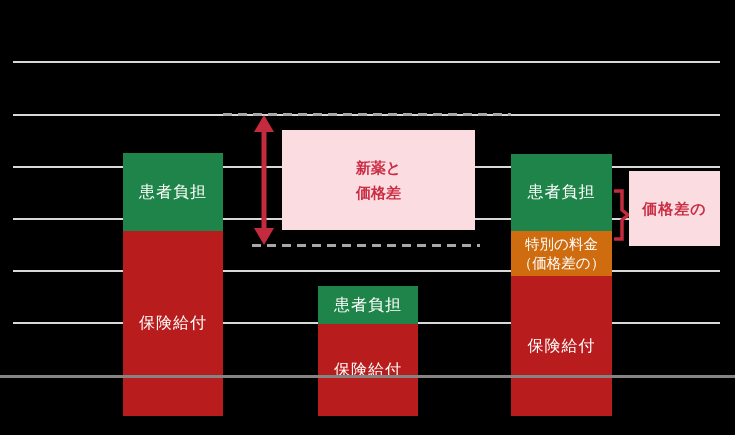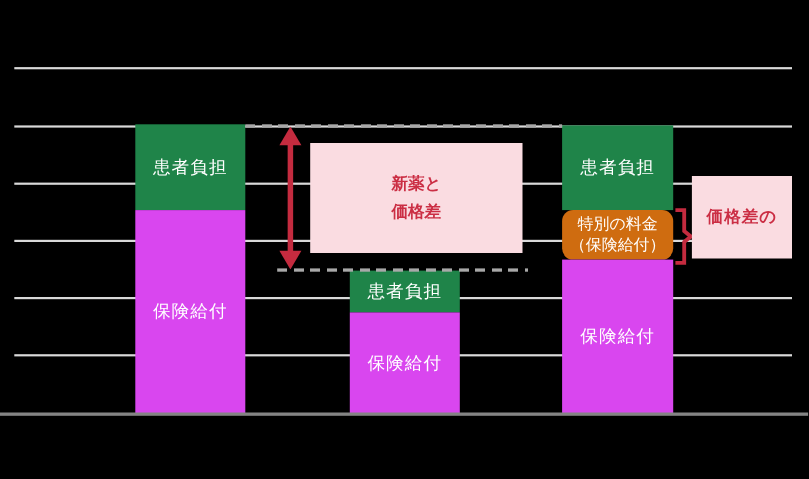--- a/index.html
+++ b/index.html
@@ -4,36 +4,36 @@
 <style>
   html,body{margin:0;padding:0;background:#000;}
   .stage{
     position:relative;width:735px;height:435px;background:#000000;
     overflow:hidden;font-family:"Liberation Sans",sans-serif;
   }
   .gridline{position:absolute;left:13px;width:707px;height:2px;background:#d9d9d9;}
   .axis-line{position:absolute;left:0;top:375px;width:735px;height:3px;background:#848484;z-index:3;}
   .bar-seg{
     position:absolute;display:flex;flex-direction:column;align-items:center;justify-content:center;
-    color:#ffffff;font-size:16px;text-align:center;z-index:2;letter-spacing:1px;
+    color:#ffffff;font-size:16px;text-align:center;z-index:2;letter-spacing:1px;margin-top:40px;
   }
   .seg-green{background:#1f8449;}
-  .seg-blue{background:#d946ef;}
-  .seg-orange{background:#cf6c10;font-size:14.5px;line-height:19px;letter-spacing:0;border-radius:10px;}
+  .seg-blue{background:#b91c1c;}
+  .seg-orange{background:#cf6c10;font-size:14.5px;line-height:19px;letter-spacing:0;}
   .dash-line{
     position:absolute;height:3px;z-index:4;
     background:repeating-linear-gradient(90deg,#a8a8a8 0 9px,rgba(0,0,0,0) 9px 15px);
   }
   .note-box{
     position:absolute;background:#fadce1;color:#cb2e44;font-weight:bold;
     display:flex;flex-direction:column;align-items:center;justify-content:center;
     text-align:center;z-index:5;
   }
   .note-large{left:282px;top:130px;width:193px;height:100px;font-size:15px;line-height:25px;}
-  .note-small{left:629px;top:160px;width:91px;height:75px;font-size:15px;line-height:24px;letter-spacing:1px;}
+  .note-small{left:629px;top:171px;width:91px;height:75px;font-size:15px;line-height:24px;letter-spacing:1px;}
   .arrow-svg{position:absolute;left:249px;top:115px;z-index:5;}
   .brace-svg{position:absolute;left:612px;top:189px;z-index:5;}
 </style>
 </head>
 <body>
 
 <div class="stage">
 
   <div class="gridline" style="top:61px"></div>
   <div class="gridline" style="top:114px"></div>
@@ -55,21 +55,21 @@
   </div>
   <div class="bar-seg seg-blue" style="left:318px;top:284px;width:100px;height:92px">
     <span>保険給付</span>
   </div>
 
   <div class="bar-seg seg-green" style="left:511px;top:114px;width:101px;height:77px">
     <span>患者負担</span>
   </div>
   <div class="bar-seg seg-orange" style="left:511px;top:191px;width:101px;height:45px">
     <span>特別の料金</span>
-    <span>（保険給付）</span>
+    <span>（価格差の）</span>
   </div>
   <div class="bar-seg seg-blue" style="left:511px;top:236px;width:101px;height:140px">
     <span>保険給付</span>
   </div>
 
   <div class="dash-line" style="left:223px;top:113px;width:288px"></div>
   <div class="dash-line" style="left:252px;top:244px;width:228px"></div>
 
   <svg class="arrow-svg" width="30" height="130">
     <line x1="15" y1="13" x2="15" y2="117" stroke="#c42b3f" stroke-width="5"></line>

